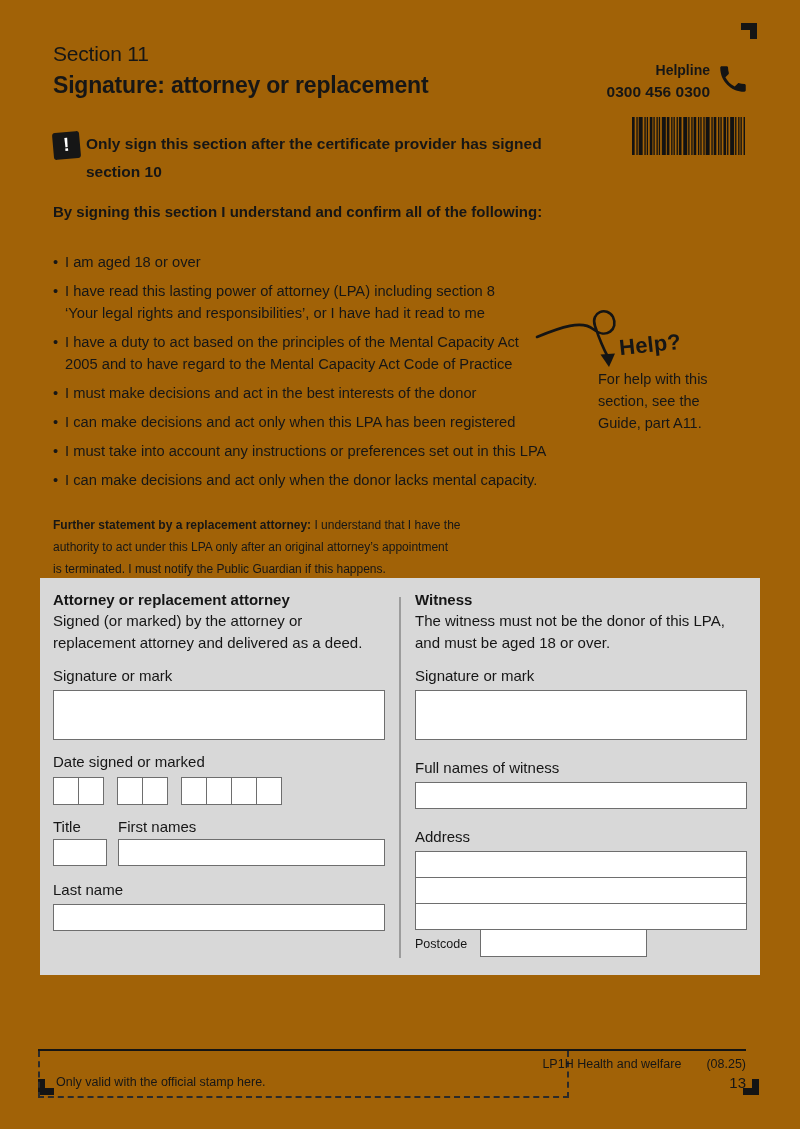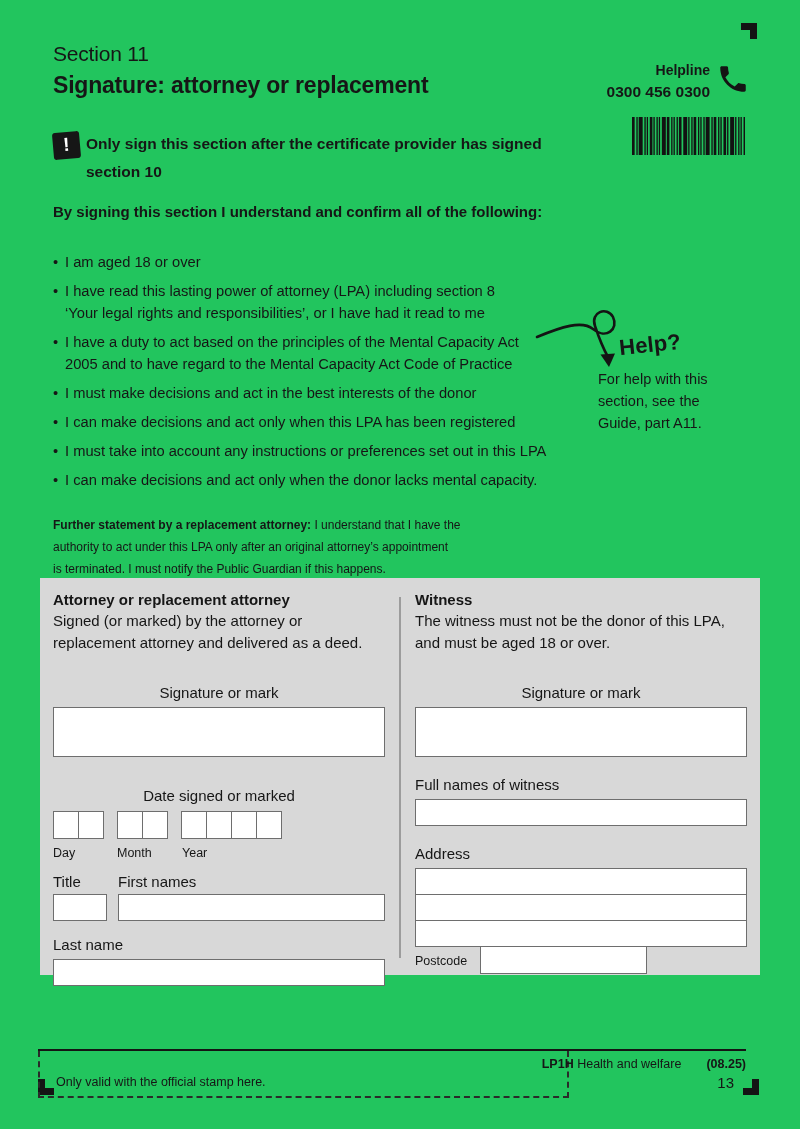--- a/index.html
+++ b/index.html
@@ -1,18 +1,18 @@
 <!DOCTYPE html>
 <html><head>
 <meta charset="utf-8">
 <style>
   * { margin:0; padding:0; box-sizing:border-box; }
   html,body { background:#ffffff; }
   .page {
-    position:relative; width:800px; height:1129px; background:#22c55e;
+    position:relative; width:800px; height:1129px; background:#a16207;
     font-family:"Liberation Sans", sans-serif; color:#161616; overflow:hidden;
   }
   
   .corner { position:absolute; width:16px; height:16px; }
   .corner.tr { top:23px;  left:741px; border-top:7px solid #141414; border-right:7px solid #141414; }
   .corner.bl { top:1079px; left:38px;  border-left:7px solid #141414; border-bottom:7px solid #141414; }
   .corner.br { top:1079px; left:743px; border-right:7px solid #141414; border-bottom:7px solid #141414; }
 
   
   .section-label { position:absolute; top:42px; left:53px; font-size:21px; font-weight:400; letter-spacing:-0.2px; }
@@ -58,21 +58,21 @@
   .col { position:absolute; top:12px; width:332px; }
   .col.left { left:13px; }
   .col.right { left:375px; }
   .col h3 { font-size:15px; font-weight:700; line-height:20px; }
   .col .desc { margin-top:0; font-size:15px; line-height:22px; white-space:pre-line; }
   .field-label { font-size:15px; line-height:20px; }
   .small-label { font-size:12.5px; }
   .wbox { background:#fff; border:1px solid #6e6e6e; }
   .sig-box { margin-top:4px; width:332px; height:50px; }
   .line-box { margin-top:4px; width:332px; height:27px; }
-  .mt14 { margin-top:14px; } .mt16 { margin-top:29px;text-align:center; } .mt18 { margin-top:18px; }
+  .mt14 { margin-top:14px; } .mt16 { margin-top:12px; } .mt18 { margin-top:18px; }
   .date-row { margin-top:5px; display:flex; }
   .date-group { display:flex; }
   .date-group + .date-group { margin-left:13px; }
   .cell { width:26px; height:28px; background:#fff; border:1px solid #6e6e6e; }
   .cell + .cell { margin-left:-1px; }
   .dmy-row { margin-top:7px; display:flex; }
   .dmy-row span:nth-child(1) { width:64px; }
   .dmy-row span:nth-child(2) { width:65px; }
   .name-labels { margin-top:13px; display:flex; font-size:15px; }
   .name-labels span:first-child { width:65px; }
@@ -86,23 +86,23 @@
   .postcode-box { width:167px; height:28px; margin-top:-1px; }
 
   
   .footer-topline { position:absolute; top:1049px; left:38px; width:708px; height:2px; background:#141414; }
   .stamp-box {
     position:absolute; top:1051px; left:38px; width:531px; height:47px;
     border-left:2px dashed #2a2a2a; border-right:2px dashed #2a2a2a; border-bottom:2px dashed #2a2a2a;
   }
   .stamp-text { position:absolute; top:24px; left:16px; font-size:12.5px; }
   .footer-meta { position:absolute; top:1057px; left:446px; width:300px; text-align:right; font-size:12.5px; }
-  .footer-meta b { font-weight:700;padding-left:17px; }
+  .footer-meta b { font-weight:400;padding-left:17px; }
   .footer-meta .gap { display:inline-block; width:8px; }
-  .page-number { position:absolute; top:1074px; left:534px; width:200px; text-align:right; font-size:15px; }
+  .page-number { position:absolute; top:1074px; left:546px; width:200px; text-align:right; font-size:15px; }
 </style>
 </head>
 <body>
 
 <div class="page">
 
   <div class="corner tr"></div>
   <div class="corner bl"></div>
   <div class="corner br"></div>
 
@@ -211,25 +211,20 @@
           <div class="cell"></div>
           <div class="cell"></div>
         </div>
         <div class="date-group">
           <div class="cell"></div>
           <div class="cell"></div>
           <div class="cell"></div>
           <div class="cell"></div>
         </div>
       </div>
-      <div class="dmy-row small-label">
-        <span>Day</span>
-        <span>Month</span>
-        <span>Year</span>
-      </div>
 
       <div class="name-labels">
         <span>Title</span>
         <span>First names</span>
       </div>
       <div class="name-boxes">
         <div class="wbox title-box"></div>
         <div class="wbox firstnames-box"></div>
       </div>
 

